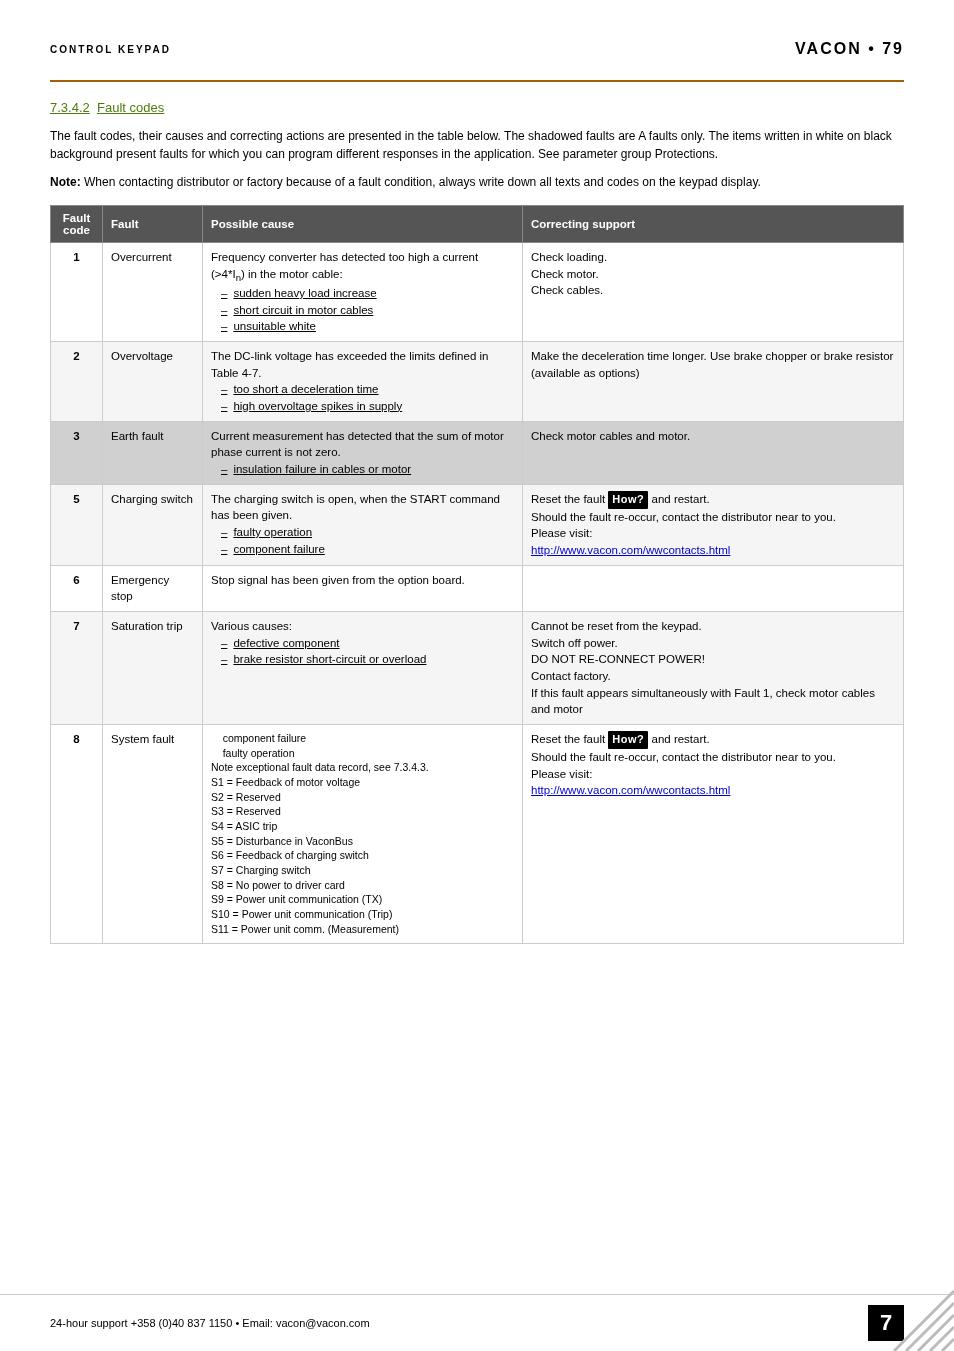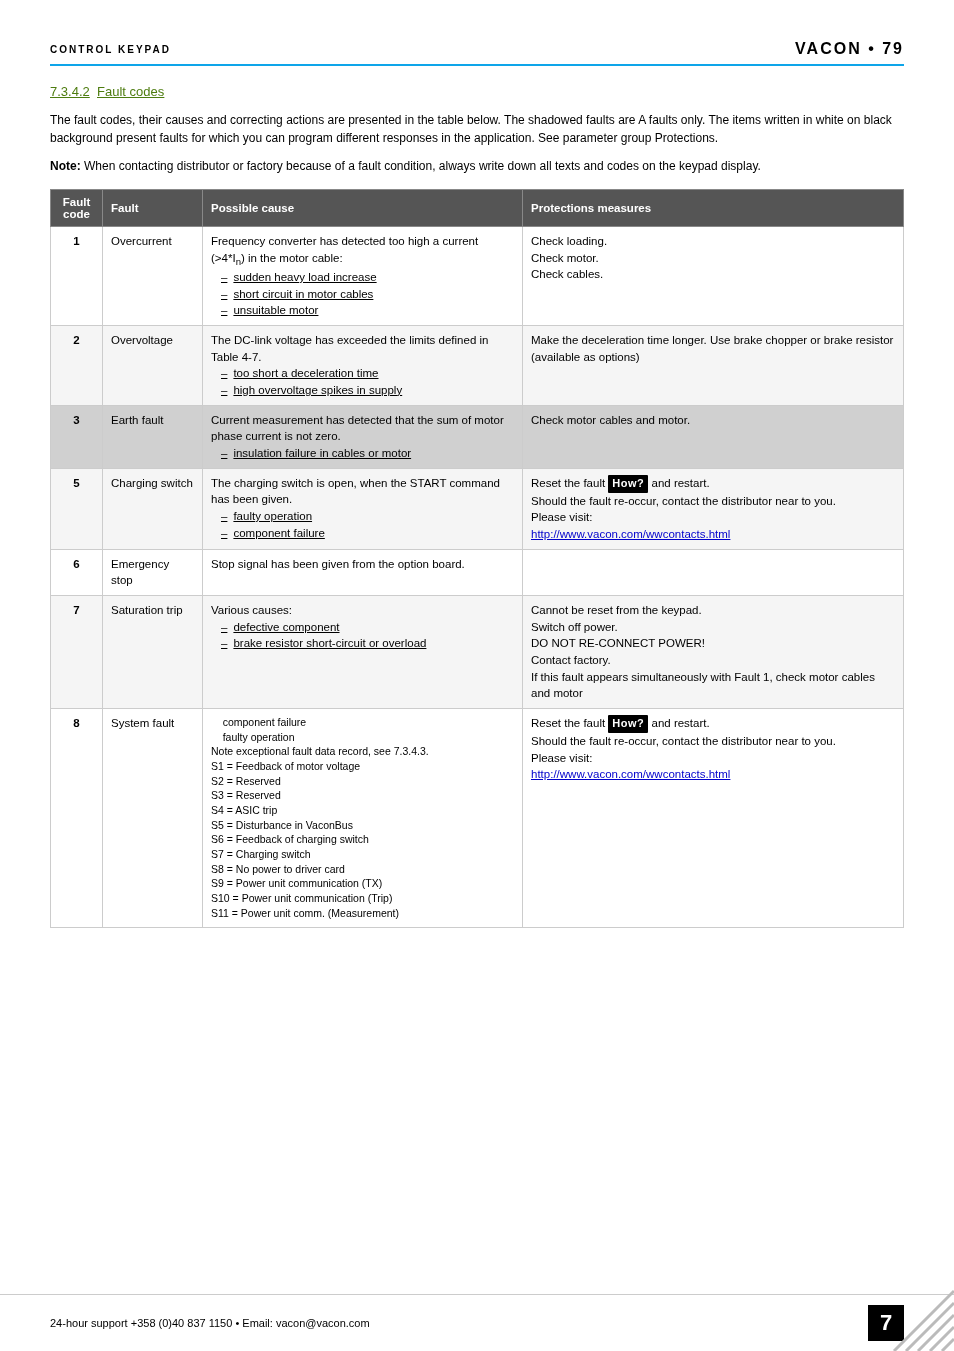--- a/index.html
+++ b/index.html
@@ -12,22 +12,22 @@
       min-height: 1351px;
       position: relative;
     }
     .page {
       padding: 40px 50px 80px 50px;
     }
     .header-bar {
       display: flex;
       justify-content: space-between;
       align-items: center;
-      border-bottom: 2px solid #0ea5e9;
-      padding-bottom: 6px;
+      border-bottom: 2px solid #a16207;
+      padding-bottom: 22px;
       margin-bottom: 18px;
     }
     .header-left {
       font-size: 10px;
       letter-spacing: 2px;
       font-weight: bold;
       text-transform: uppercase;
     }
     .header-right {
       font-size: 16px;
@@ -183,33 +183,33 @@
 
   <p class="intro-text">The fault codes, their causes and correcting actions are presented in the table below. The shadowed faults are A faults only. The items written in white on black background present faults for which you can program different responses in the application. See parameter group Protections.</p>
   <p class="intro-text"><span class="bold-note">Note:</span> When contacting distributor or factory because of a fault condition, always write down all texts and codes on the keypad display.</p>
 
   <table>
     <thead>
       <tr>
         <th>Fault<br>code</th>
         <th>Fault</th>
         <th>Possible cause</th>
-        <th>Protections measures</th>
+        <th>Correcting support</th>
       </tr>
     </thead>
     <tbody>
 
       <tr>
         <td>1</td>
         <td>Overcurrent</td>
         <td class="possible-cause">
           Frequency converter has detected too high a current (&gt;4*I<sub>n</sub>) in the motor cable:
           <div class="dash-item">sudden heavy load increase</div>
           <div class="dash-item">short circuit in motor cables</div>
-          <div class="dash-item">unsuitable motor</div>
+          <div class="dash-item">unsuitable white</div>
         </td>
         <td>
           Check loading.<br>Check motor.<br>Check cables.
         </td>
       </tr>
 
       <tr>
         <td>2</td>
         <td>Overvoltage</td>
         <td class="possible-cause">

